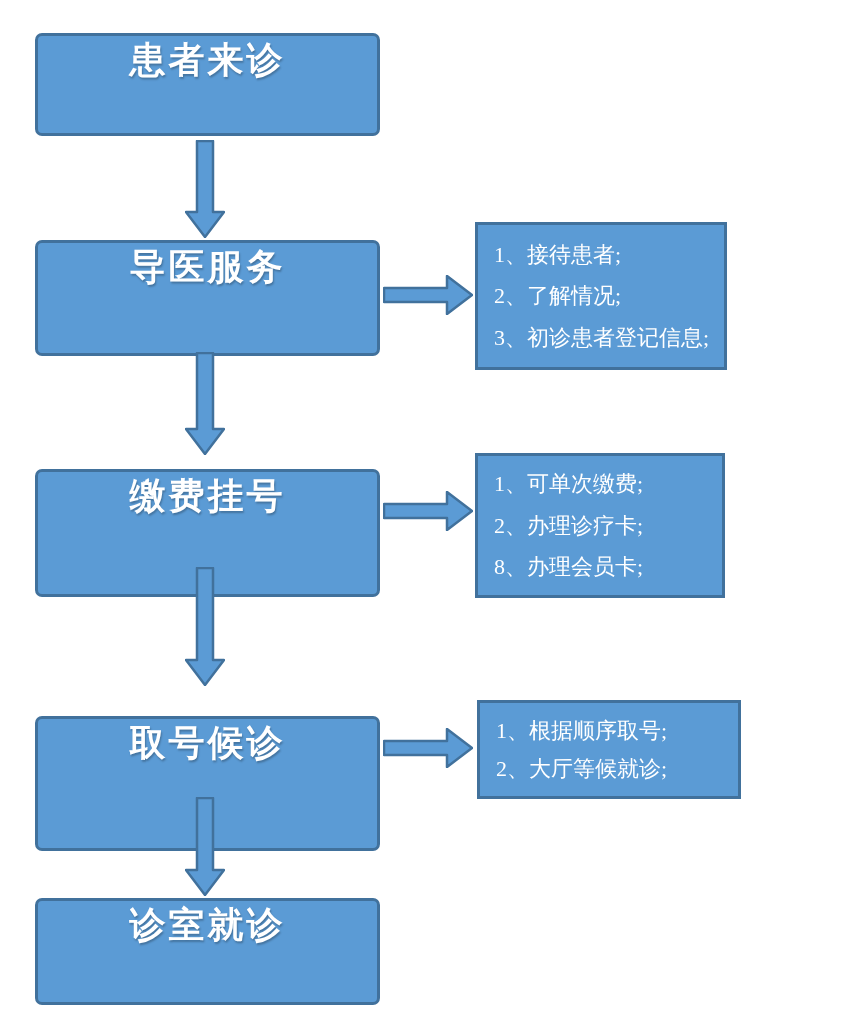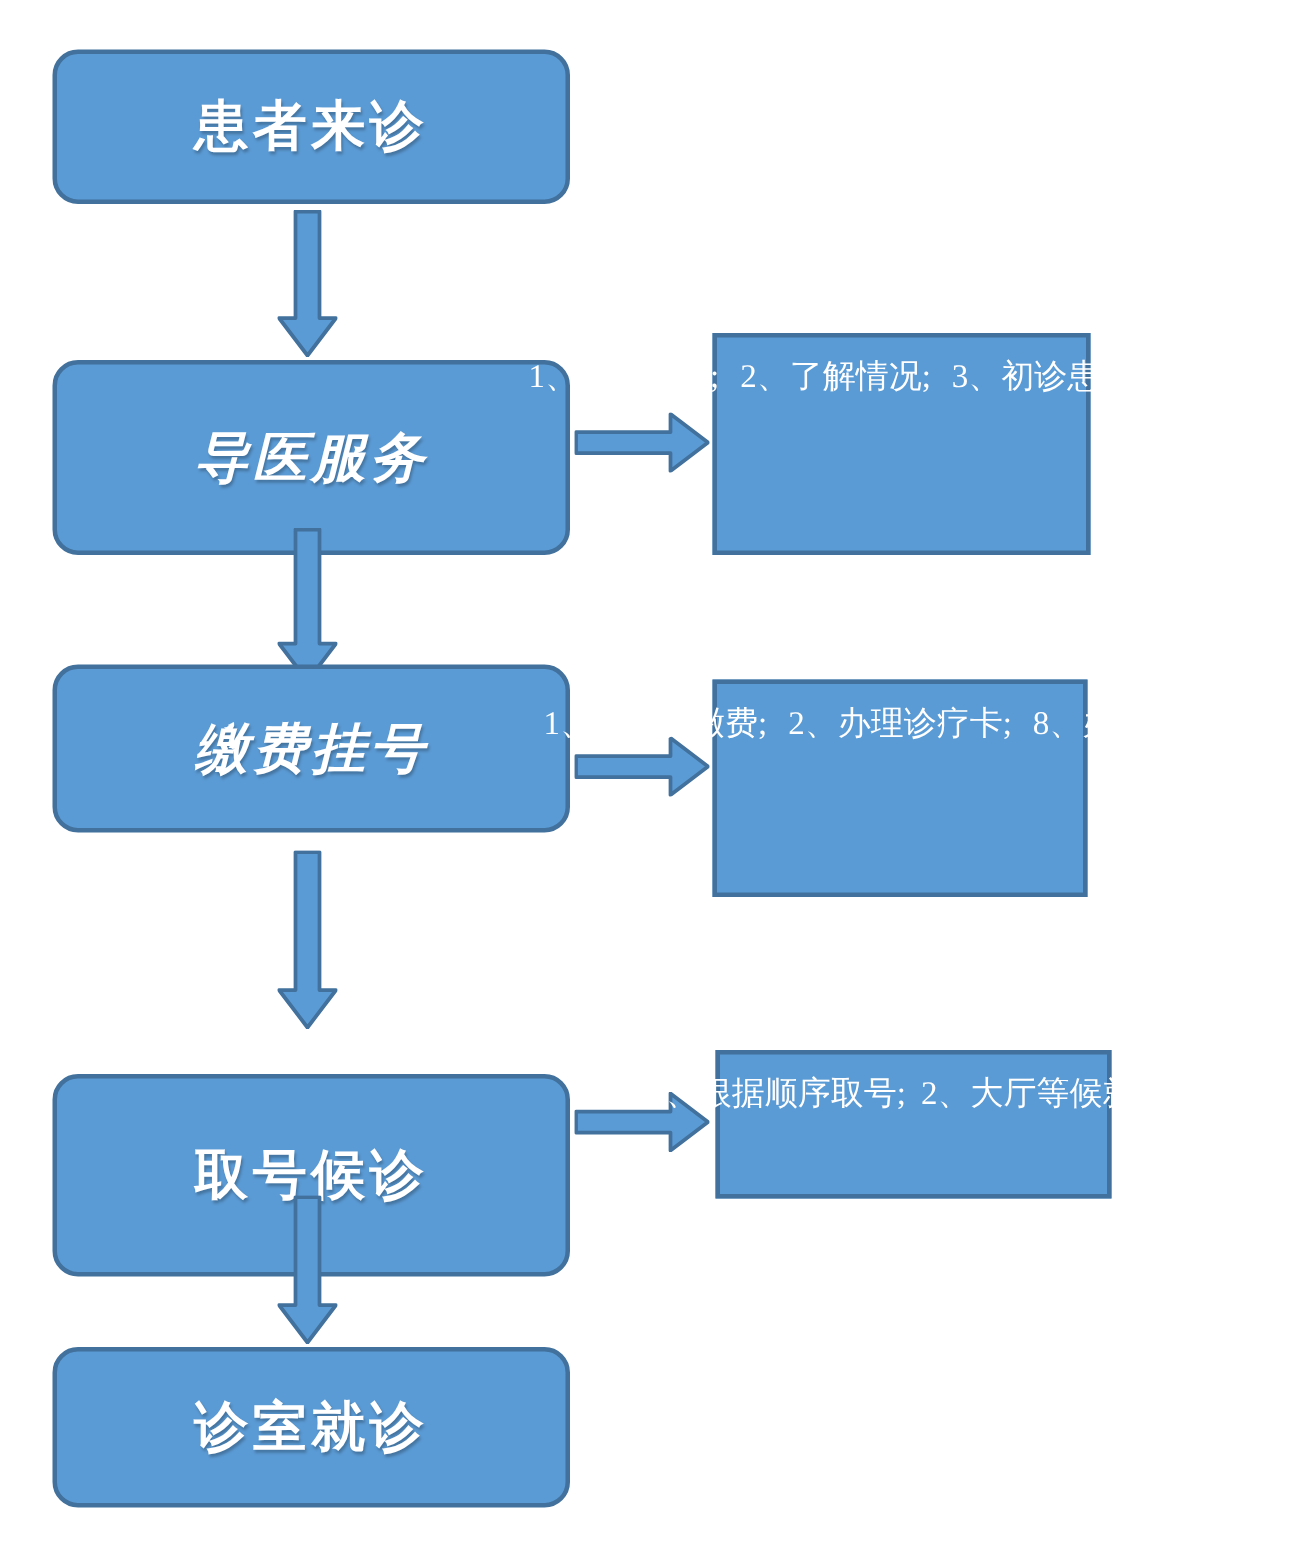--- a/index.html
+++ b/index.html
@@ -13,40 +13,39 @@
     background: #ffffff;
     overflow: hidden;
   }
 
   .main-box {
     position: absolute;
     left: 35px;
     width: 345px;
     background: #5B9BD5;
     border: 3px solid #41719C;
-    border-radius: 17px;
+    border-radius: 7px;
     display: flex;
-    align-items: center;
     justify-content: center;
   }
   .main-box .label {
     color: #ffffff;
     font-size: 36px;
     font-weight: bold;
     letter-spacing: 3px;
     text-shadow: 1px 2px 2px rgba(0,0,0,0.25);
     font-family: "Liberation Sans", sans-serif;
   }
 
   .side-box {
     position: absolute;
     background: #5B9BD5;
     border: 3px solid #41719C;
     display: flex;
-    flex-direction: row;
+    flex-direction: column;
     justify-content: center;
     gap: 14px;
     padding: 12px 16px;
   }
   .side-line {
     color: #ffffff;
     font-size: 22px;
     line-height: 1.25;
     white-space: nowrap;
     font-family: "Liberation Serif", serif;
@@ -66,39 +65,39 @@
 <div class="canvas">
 
   <div class="main-box" style="top:33px; height:103px;">
     <span class="label">患者来诊</span>
   </div>
 
   <svg class="arrow" style="left:185px; top:140px;" width="40" height="98" viewBox="0 0 40 98">
     <polygon points="12,1 28,1 28,72 39,72 20,97 1,72 12,72"></polygon>
   </svg>
 
-  <div class="main-box" style="top:240px; height:130px;font-style:italic;">
+  <div class="main-box" style="top:240px; height:116px;">
     <span class="label">导医服务</span>
   </div>
 
   <svg class="arrow" style="left:383px; top:275px;" width="90" height="40" viewBox="0 0 90 40">
     <polygon points="1,13 64,13 64,1 89,20 64,39 64,27 1,27"></polygon>
   </svg>
 
   <div class="side-box" style="left:475px; top:222px; width:252px; height:148px;">
     <div class="side-line">1、接待患者;</div>
     <div class="side-line">2、了解情况;</div>
     <div class="side-line">3、初诊患者登记信息;</div>
   </div>
 
   <svg class="arrow" style="left:185px; top:352px;" width="40" height="103" viewBox="0 0 40 103">
     <polygon points="12,1 28,1 28,77 39,77 20,102 1,77 12,77"></polygon>
   </svg>
 
-  <div class="main-box" style="top:443px; height:112px;font-style:italic;">
+  <div class="main-box" style="top:469px; height:128px;">
     <span class="label">缴费挂号</span>
   </div>
 
   <svg class="arrow" style="left:383px; top:491px;" width="90" height="40" viewBox="0 0 90 40">
     <polygon points="1,13 64,13 64,1 89,20 64,39 64,27 1,27"></polygon>
   </svg>
 
   <div class="side-box" style="left:475px; top:453px; width:250px; height:145px;">
     <div class="side-line">1、可单次缴费;</div>
     <div class="side-line">2、办理诊疗卡;</div>

